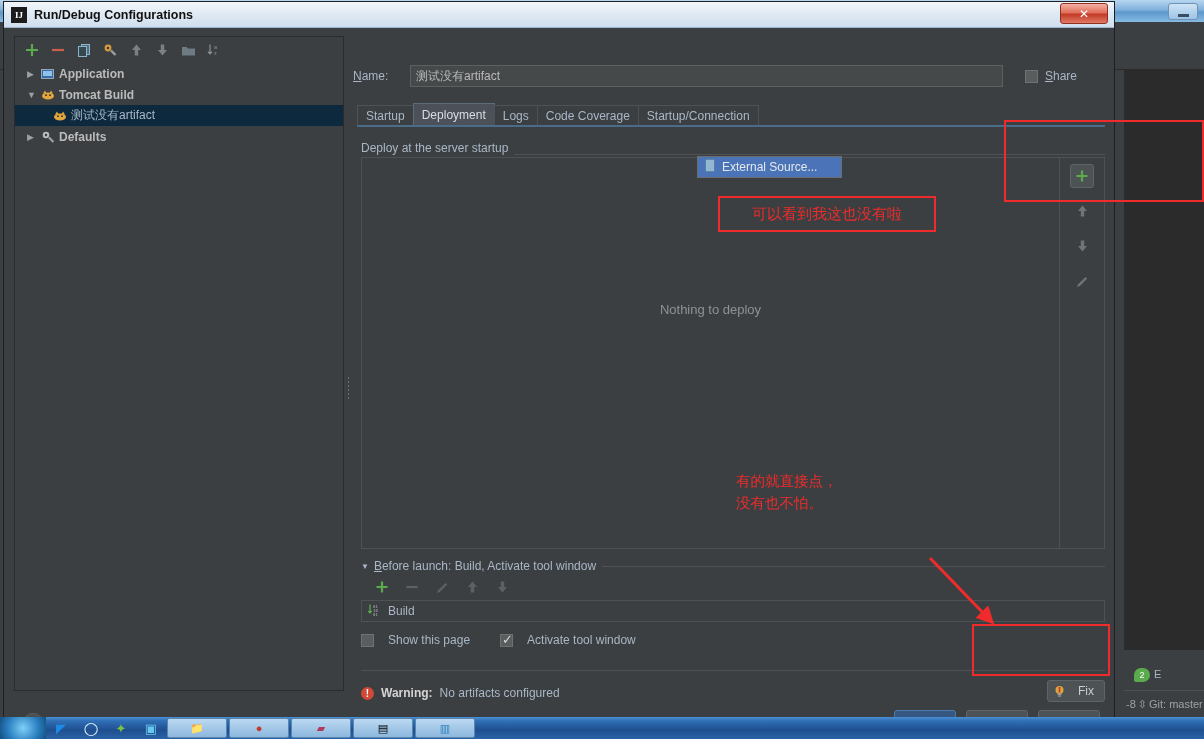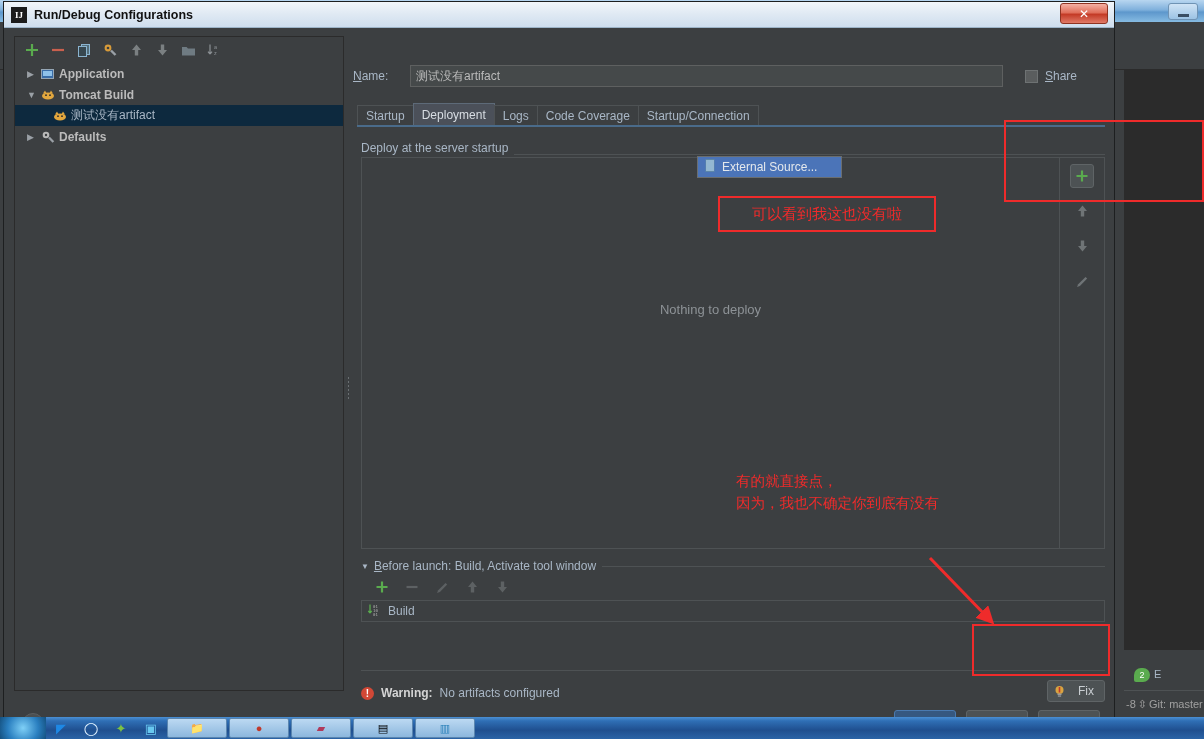--- a/index.html
+++ b/index.html
@@ -619,20 +619,26 @@
           <span>
             <svg width="15" height="14" viewBox="0 0 15 14">
               <path d="M3 1.5 V10 M3 10 L1.3 7.8 M3 10 L4.7 7.8" stroke="#5aab4e" stroke-width="1.3" fill="none"></path>
               <text x="6" y="5" font-size="4" fill="#b0b0b0" font-family="monospace">01</text>
               <text x="6" y="9" font-size="4" fill="#b0b0b0" font-family="monospace">10</text>
               <text x="6" y="13" font-size="4" fill="#b0b0b0" font-family="monospace">01</text>
             </svg>
           </span>
           <span>Build</span>
         </div>
+        <div id="bl-checks">
+          <span class="cbox"></span>
+          <span class="chk-label">Show this page</span>
+          <span class="cbox checked"></span>
+          <span class="chk-label">Activate tool window</span>
+        </div>
       </div>
 
       <div id="warning-sep"></div>
       <div id="warning-row">
         <span id="warn-icon">!</span>
         <span id="warn-bold">Warning:</span>
         <span id="warn-text">No artifacts configured</span>
         <div id="fix-button">
           <span class="bulb">
             <svg width="11" height="13" viewBox="0 0 11 13">
@@ -675,21 +681,21 @@
 </div>
 
 <div class="anno anno-box" id="anno1">
   <span class="anno-text">可以看到我这也没有啦</span>
 </div>
 
 <div class="anno anno-box" id="anno2"></div>
 
 <div class="anno" id="anno3">
   <div class="anno-text">有的就直接点，</div>
-  <div class="anno-text">因为，我也不确定你到底有没有</div>
+  <div class="anno-text">没有也不怕。</div>
 </div>
 
 <div class="anno anno-box" id="anno4"></div>
 
 <svg class="anno" id="arrow-svg">
   <defs>
     <marker id="ahead" markerWidth="6" markerHeight="6" refX="3" refY="3" orient="auto">
       <path d="M0,0 L6,3 L0,6 z" fill="#ef2b2b"></path>
     </marker>
   </defs>

